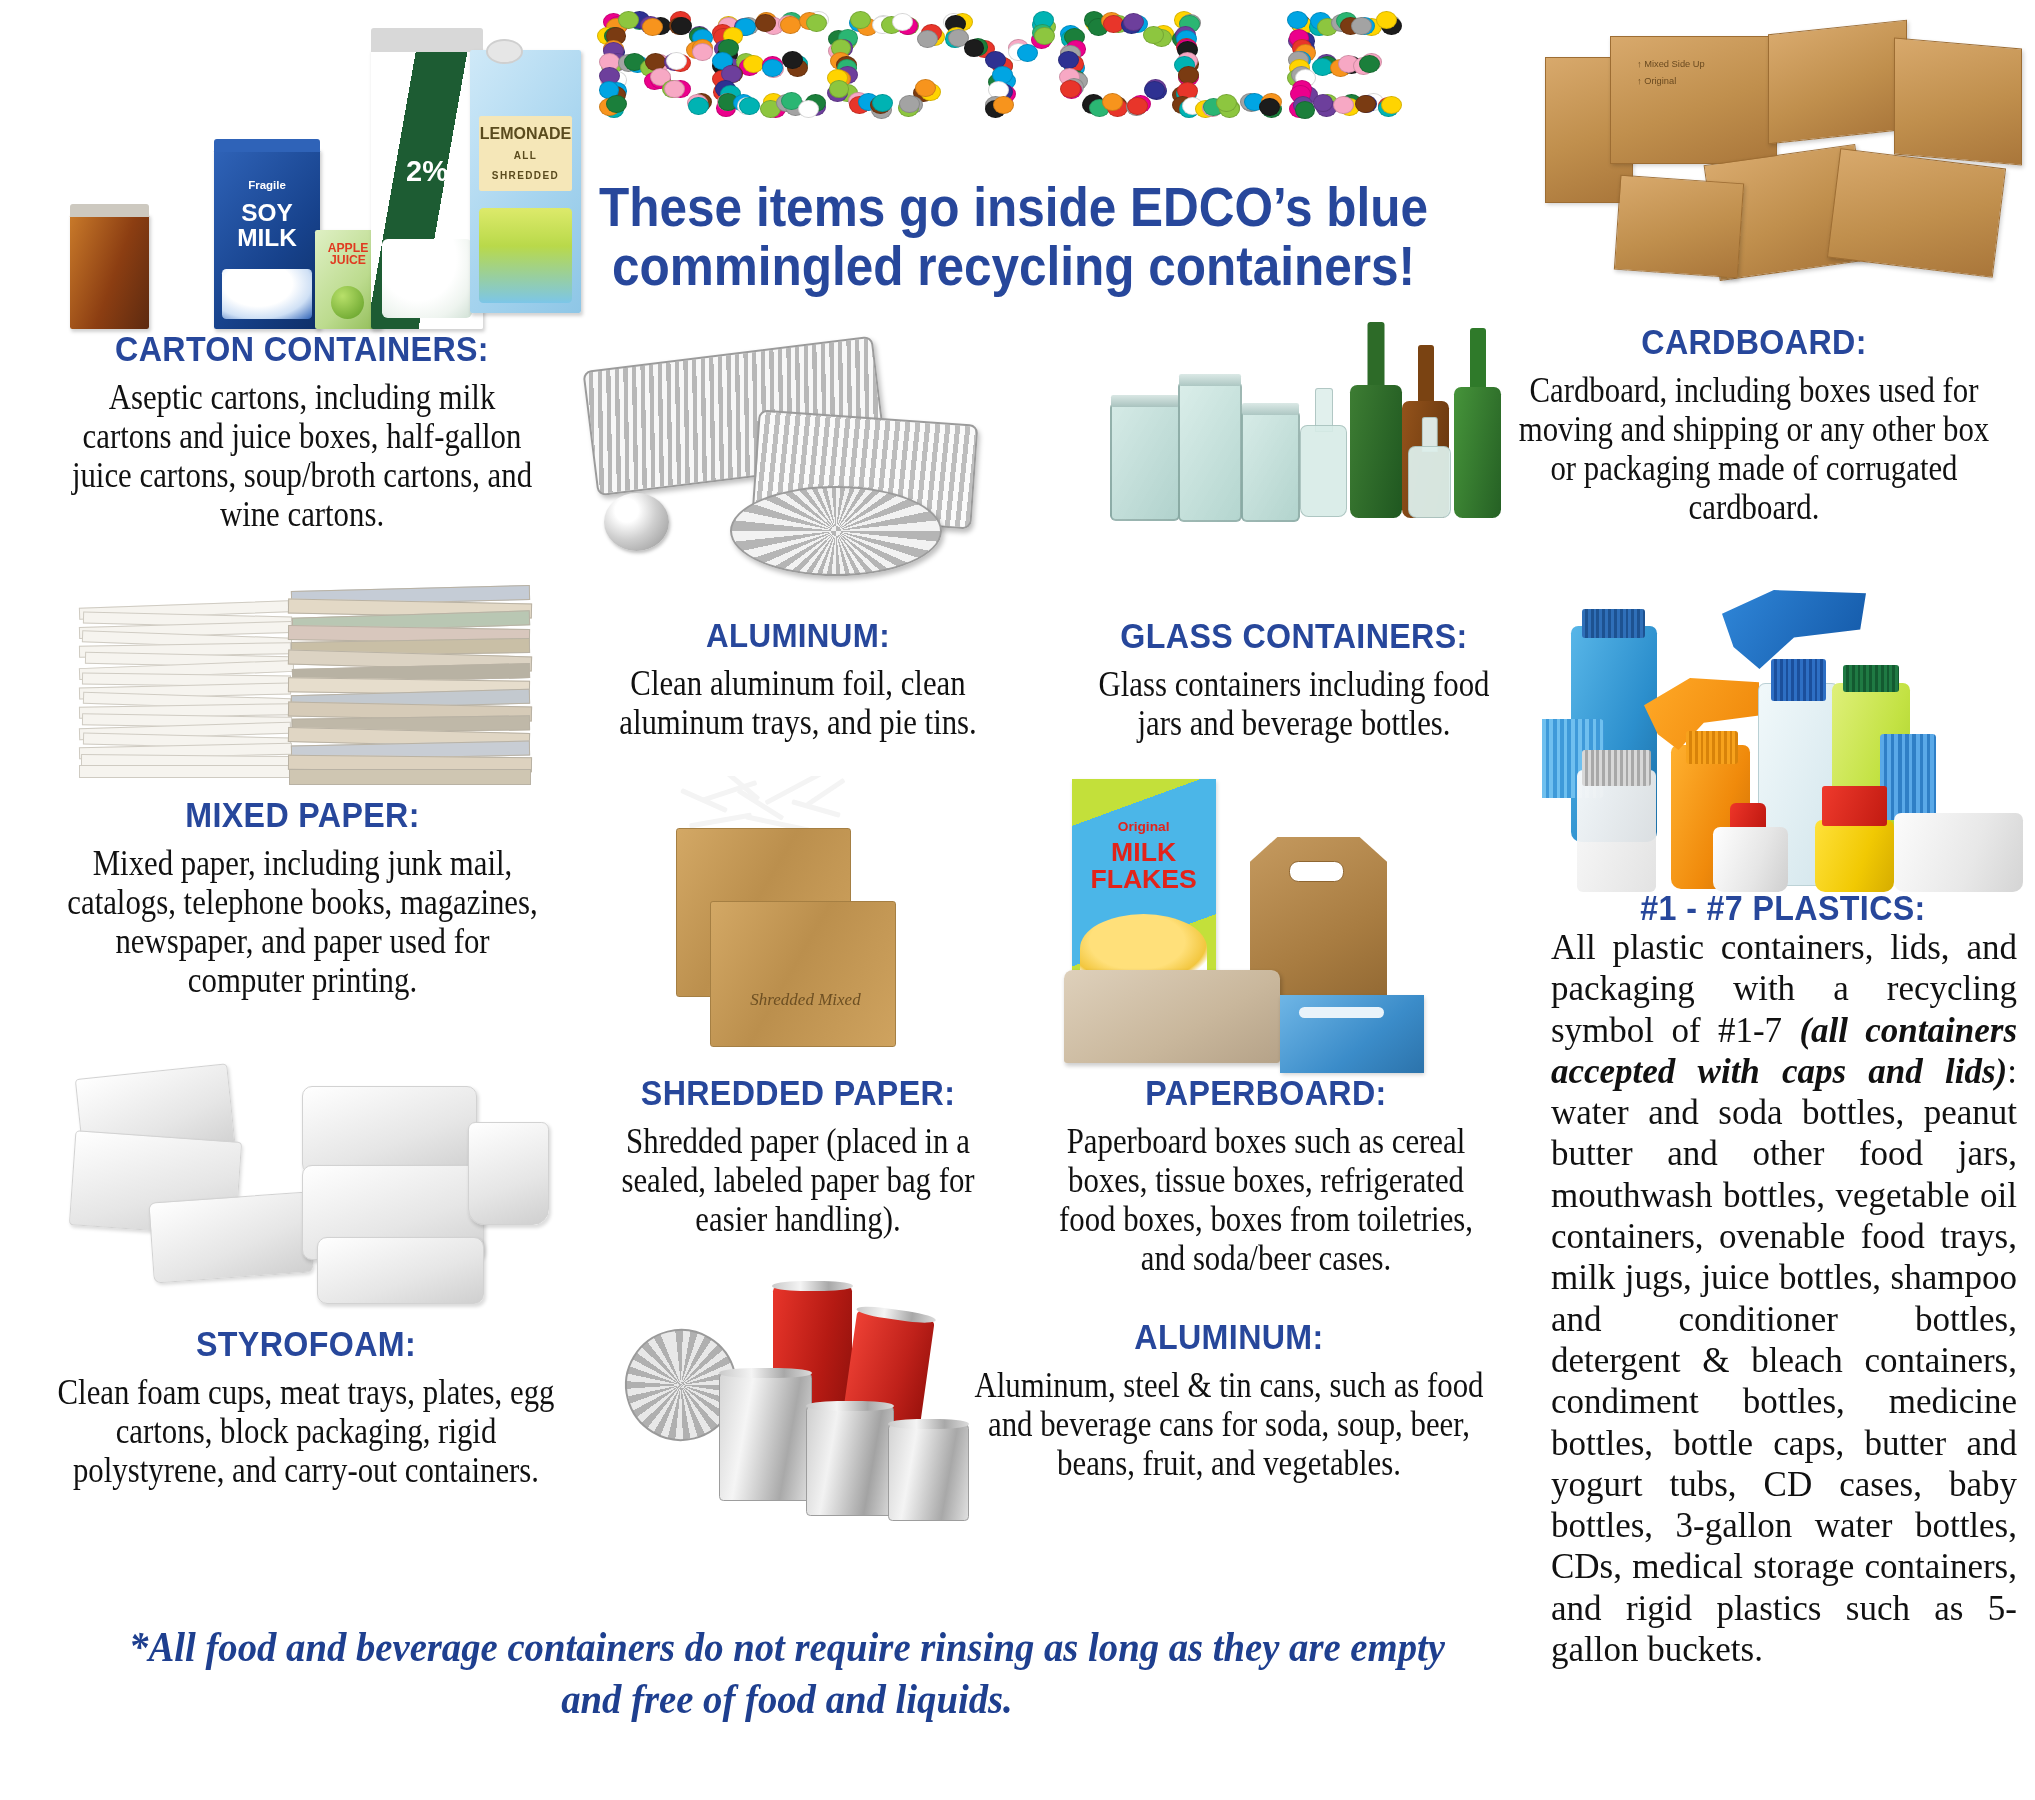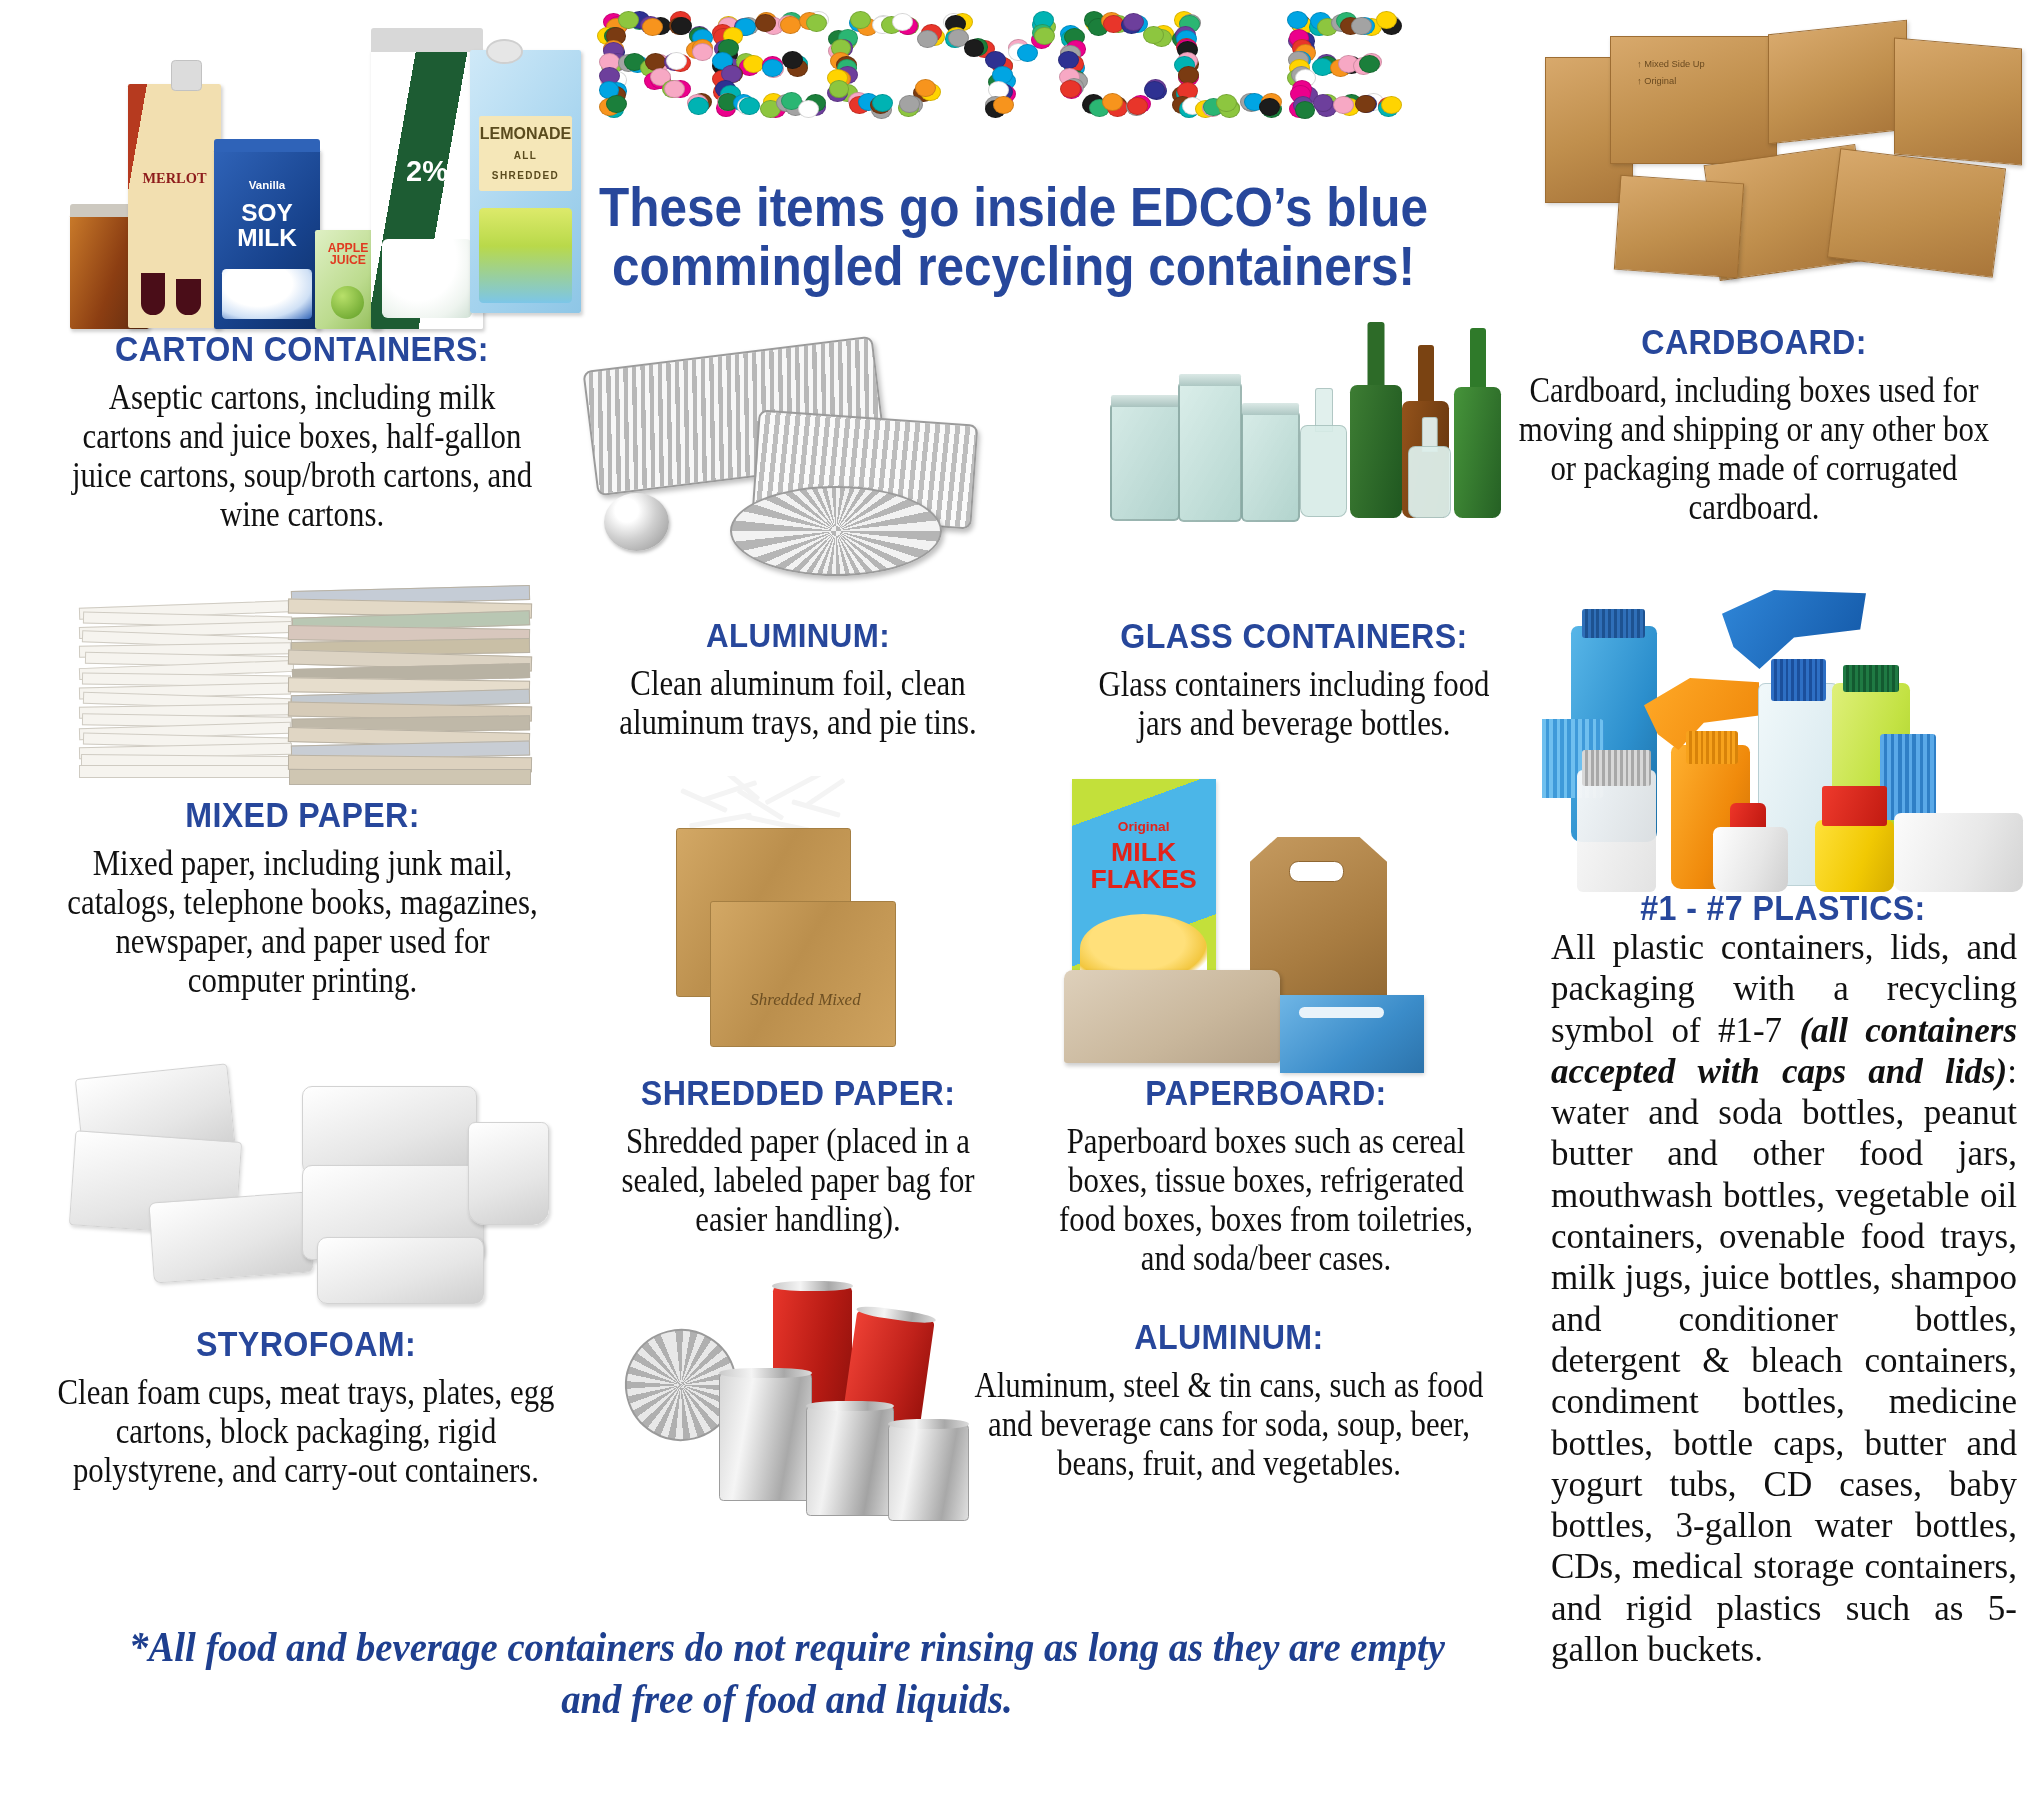--- a/index.html
+++ b/index.html
@@ -434,33 +434,25 @@
 
 <div id="headline">These items go inside EDCO’s blue commingled recycling containers!</div>
 
 <div class="art" style="left:43px;top:14.4px;width:503px;height:316px;">
 
   <div class="carton" style="left:27px;top:200px;width:79px;height:115px;
               background:linear-gradient(110deg,#c97a2a,#8c3e12 55%,#5d2a10);">
     <div class="ctop" style="background:#cdc9c0;"></div>
   </div>
 
-  <div class="carton" style="left:85px;top:70px;width:93px;height:244px;
-              background:linear-gradient(100deg,#b63a1f 0 14%,#f2dfb0 14% 100%);">
-    <div style="position:absolute;left:46%;top:-24.4px;width:29px;height:29px;border-radius:4.3px;
-                background:#dcdcdc;border:1.4px solid #c2c2c2;"></div>
-    <div class="clabel" style="top:86px;color:#8e1c1c;font-size:14.4px;font-family:'Liberation Serif',serif;">MERLOT</div>
-    <div style="position:absolute;left:14%;bottom:13px;width:24.4px;height:42px;border-radius:0 0 11.5px 11.5px;background:#4a0d18;"></div>
-    <div style="position:absolute;left:52%;bottom:13px;width:24.4px;height:36px;border-radius:0 0 11.5px 11.5px;background:#4a0d18;"></div>
-  </div>
 
   <div class="carton" style="left:171px;top:135px;width:106px;height:180px;
               background:linear-gradient(130deg,#2f63b8,#17428c 60%,#0e2f68);">
     <div class="ctop" style="background:#2f63b8;"></div>
-    <div class="clabel" style="top:30px;color:#fff;font-size:11.5px;">Vanilla</div>
+    <div class="clabel" style="top:30px;color:#fff;font-size:11.5px;">Fragile</div>
     <div class="clabel" style="top:52px;color:#fff;font-size:24.4px;line-height:1;">SOY<br>MILK</div>
     <div style="position:absolute;left:8%;right:8%;bottom:10px;height:50px;border-radius:4.3px;
                 background:radial-gradient(ellipse at 40% 30%,#ffffff 0 45%,#cfe0f5 70%,#2f63b8);"></div>
   </div>
 
   <div class="carton" style="left:272px;top:216px;width:66px;height:99px;
               background:linear-gradient(130deg,#dff0c4,#bcdb8e 60%,#8fbb55);">
     <div class="clabel" style="top:11.5px;color:#e03a20;font-size:12.2px;line-height:1;">APPLE<br>JUICE</div>
     <div style="position:absolute;left:16px;bottom:10px;width:33px;height:33px;border-radius:50%;
                 background:radial-gradient(circle at 35% 30%,#b8e06a,#5e9c24);"></div>

